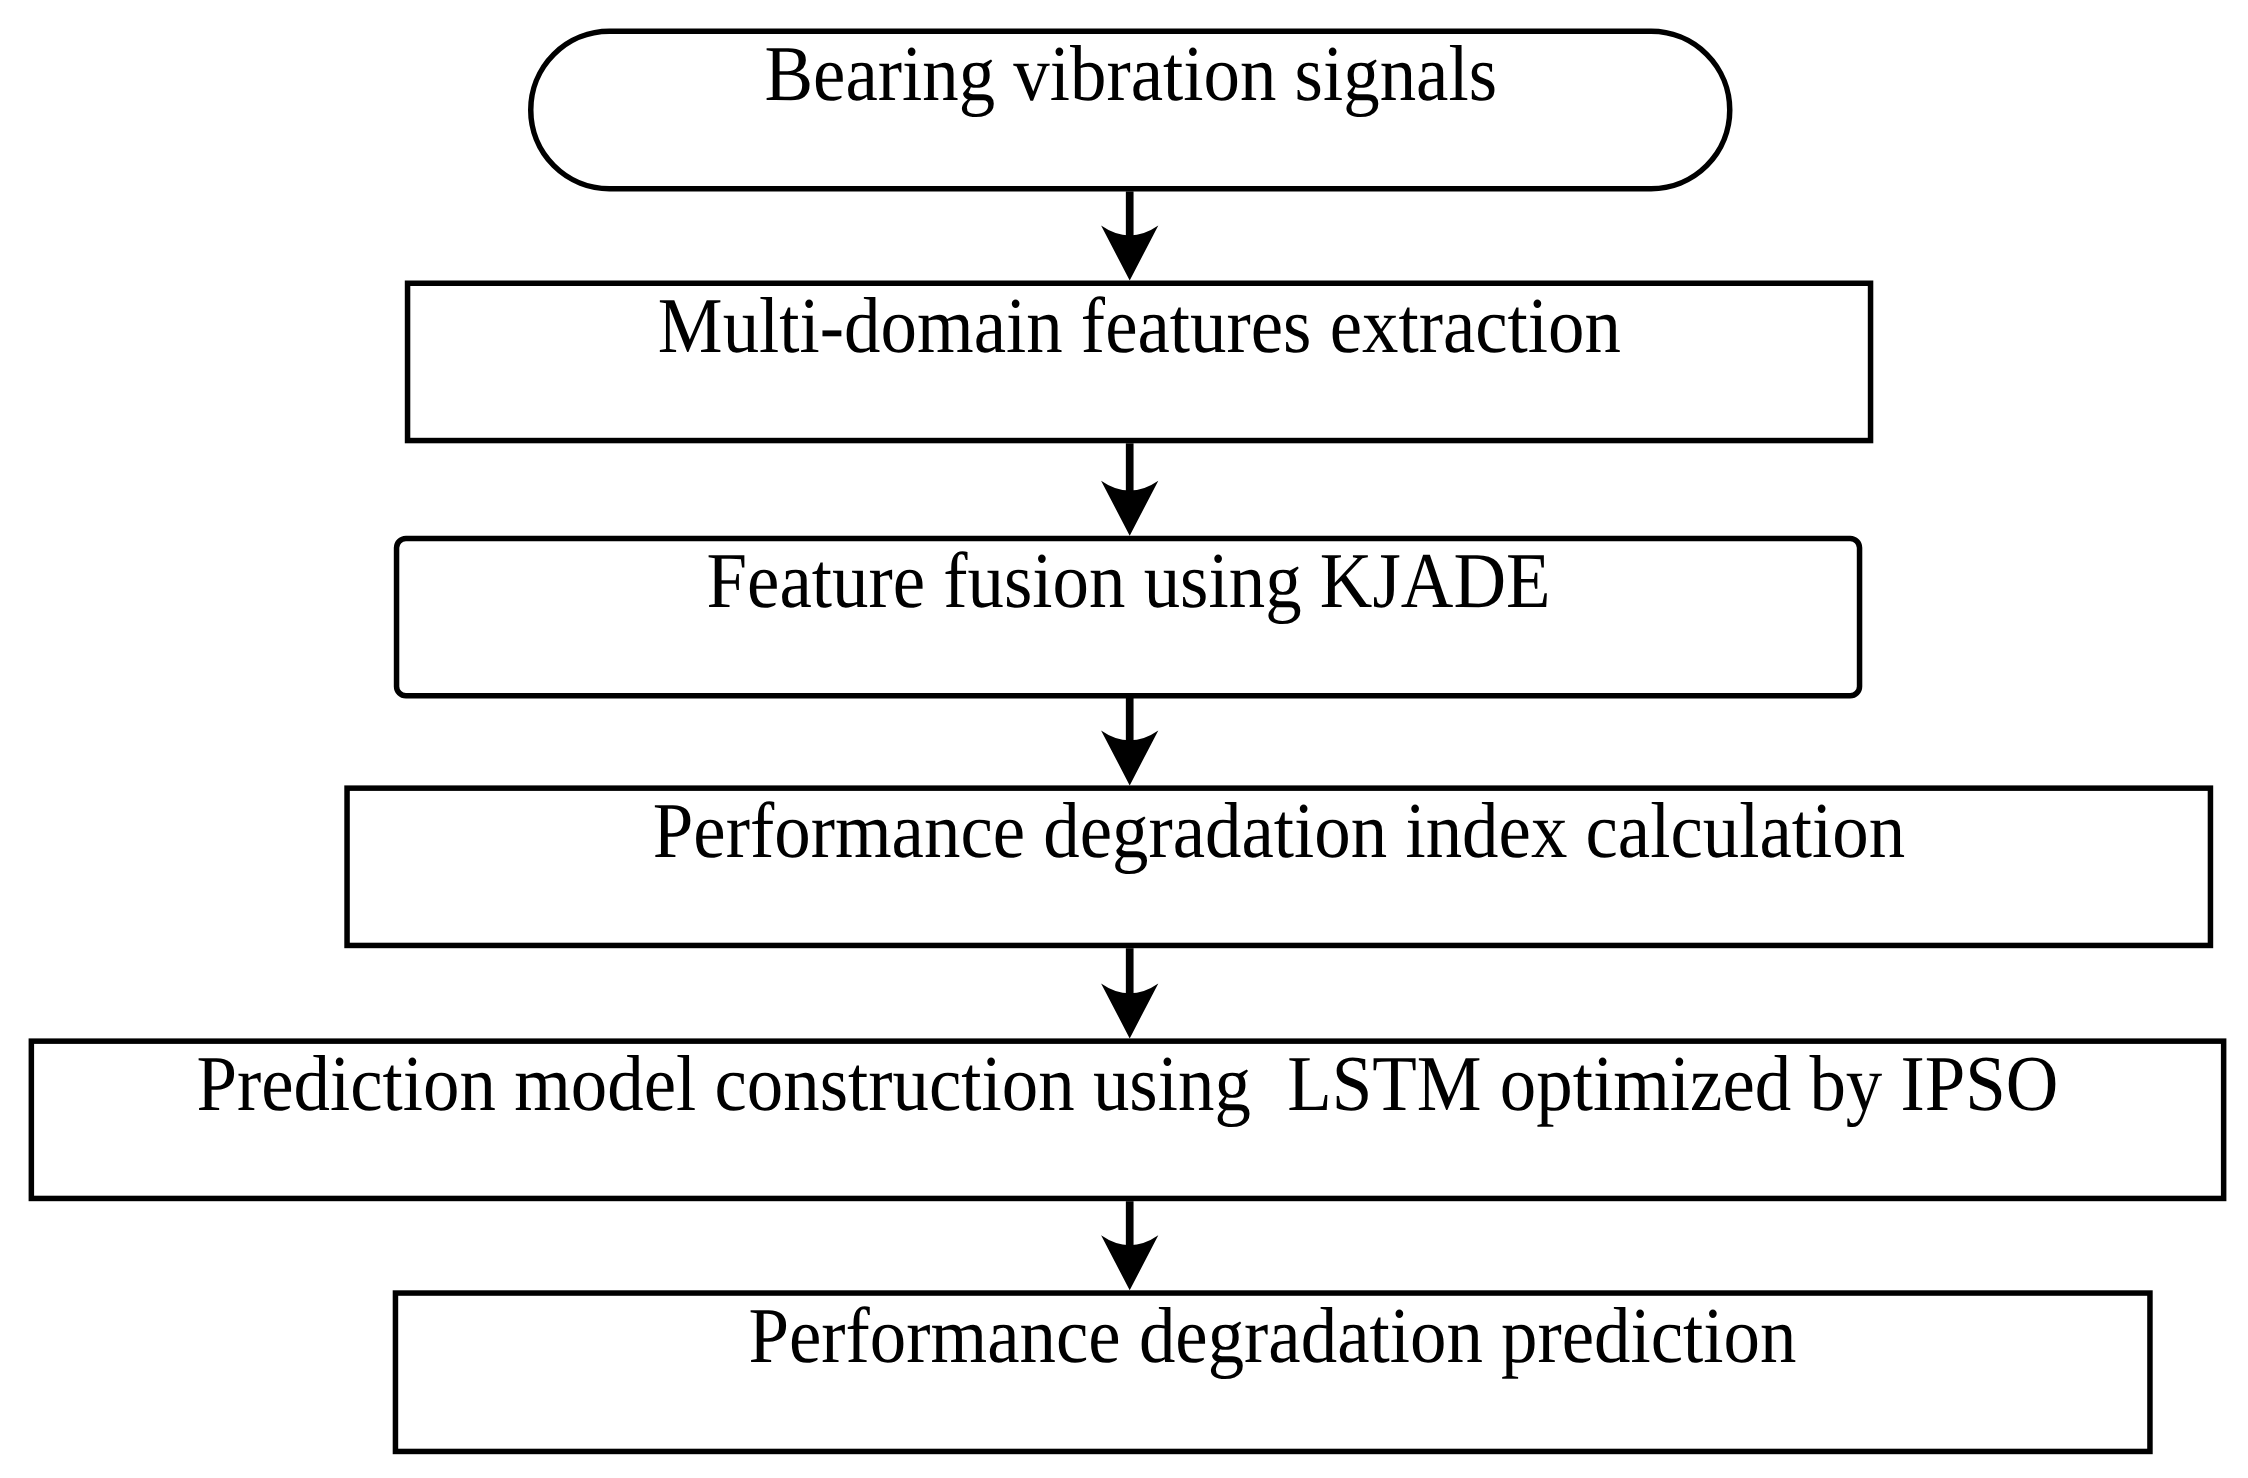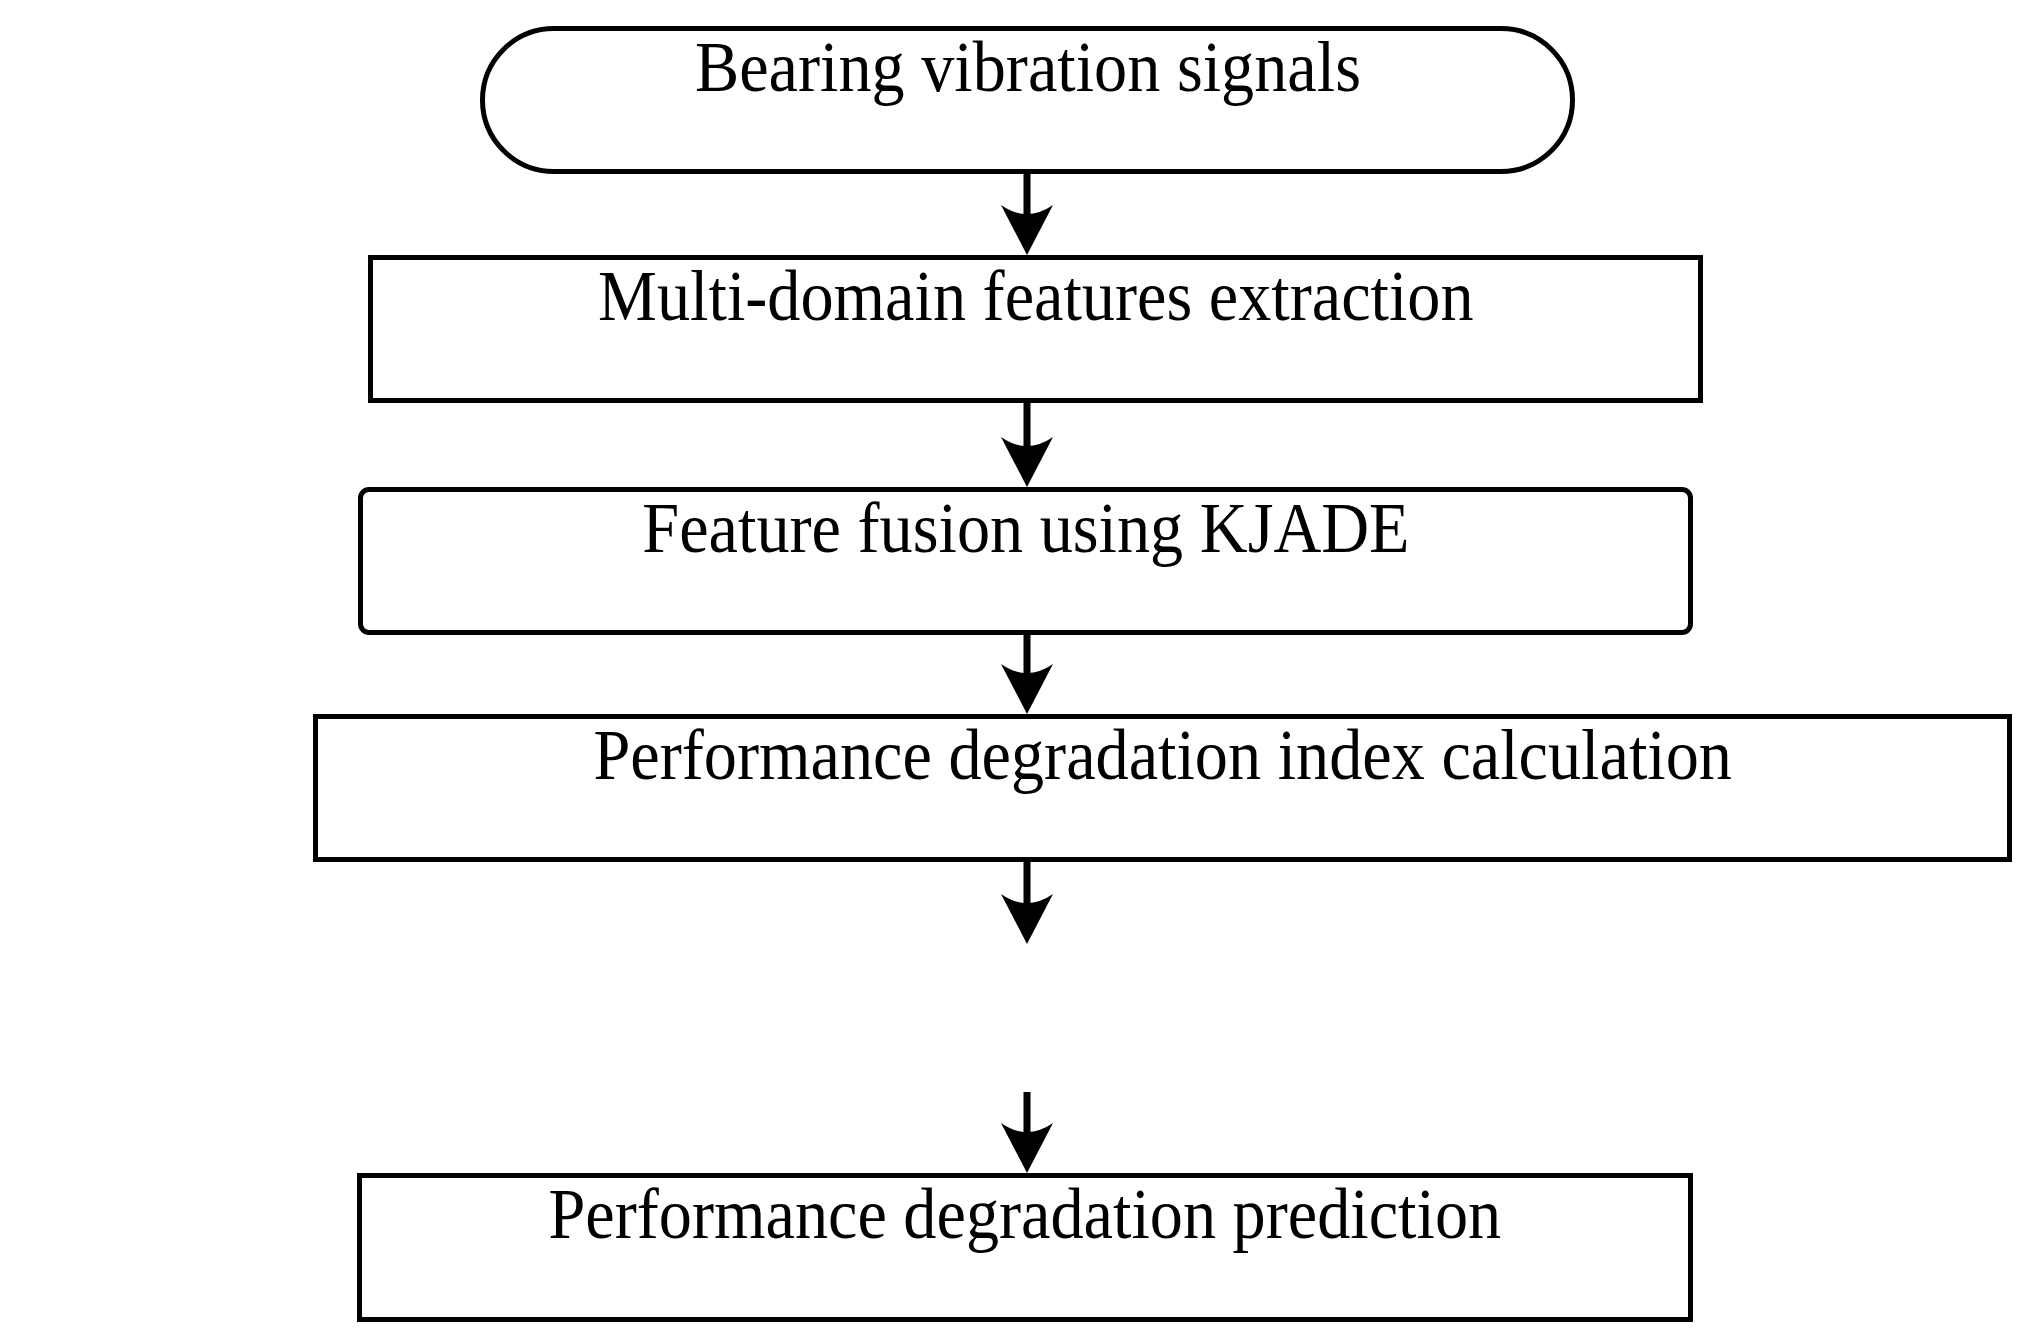--- a/index.html
+++ b/index.html
@@ -61,22 +61,25 @@
   </div>
 
   <div class="node" style="left: 358px; top: 487px; width: 1335px; height: 148px; border-color: rgb(0, 0, 0); background: rgb(255, 255, 255); border-radius: 11px;">
     <span class="label">Feature fusion using KJADE</span>
   </div>
 
   <div class="node" style="left: 313px; top: 714px; width: 1699px; height: 148px; border-color: rgb(0, 0, 0); background: rgb(255, 255, 255);">
     <span class="label">Performance degradation index calculation</span>
   </div>
 
+  <div class="node" style="left: 26px; top: 944px; width: 1998px; height: 148px; border-color: rgb(0, 0, 0); background: rgb(255, 255, 255);">
+    <span class="label">Prediction model construction using  LSTM optimized by IPSO</span>
+  </div>
 
-  <div class="node" style="left: 357px; top: 1173px; width: 1336px; height: 149px; border-color: rgb(0, 0, 0); background: rgb(255, 255, 255);">
+  <div class="node" style="left: 357px; top: 1173px; width: 1600px; height: 149px; border-color: rgb(0, 0, 0); background: rgb(255, 255, 255);">
     <span class="label">Performance degradation prediction</span>
   </div>
 
   <div class="arrow" style="left: 997px; top: 174px; width: 60px; height: 81px;">
       <svg width="60" height="81" viewBox="0 0 60 81">
         <rect x="26.5" y="0" width="7" height="45" fill="#000000"></rect>
         <path d="M 4 31 Q 30 49 56 31 L 30 81 Z" fill="#000000"></path>
       </svg>
     </div>
   <div class="arrow" style="left: 997px; top: 403px; width: 60px; height: 84px;">

